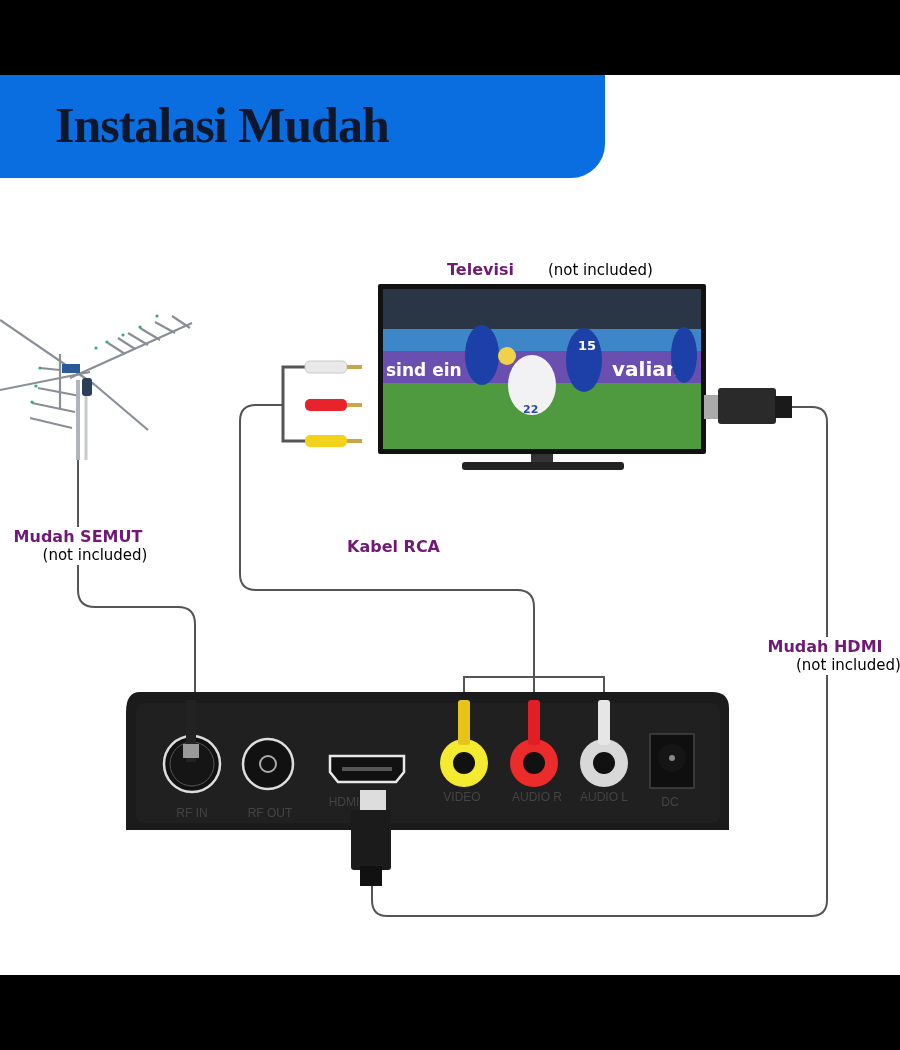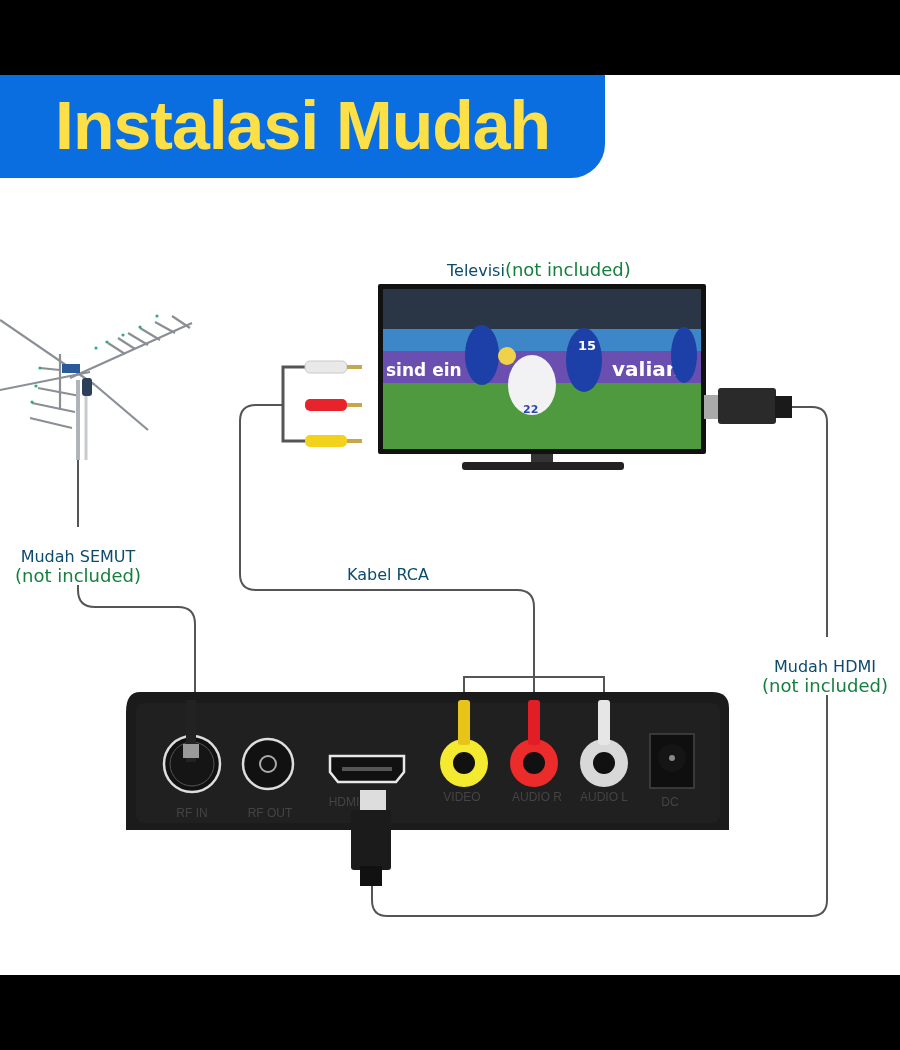--- a/index.html
+++ b/index.html
@@ -1,22 +1,22 @@
 <!DOCTYPE html>
 <html><head>
 <meta charset="utf-8">
 <style>
   html, body { margin: 0; padding: 0; }
   body { width: 900px; height: 1050px; background: #000; position: relative; overflow: hidden; font-family: "DejaVu Sans", sans-serif; }
   .canvas { position: absolute; left: 0; top: 75px; width: 900px; height: 900px; background: #fff; overflow: hidden; }
   .banner { position: absolute; left: 0; top: 0; width: 605px; height: 103px; background: #0a6ee0; border-bottom-right-radius: 34px; }
-  .banner-title { position: absolute; left: 55px; top: 14px; color: #fde047; font-family: Liberation Sans, sans-serif; font-weight: bold; font-size: 68px; letter-spacing: -1px; line-height: 72px; }
+  .banner-title { position: absolute; left: 55px; top: 14px; color: #0f172a; font-family: Liberation Serif, serif; font-weight: bold; font-size: 50px; letter-spacing: -1px; line-height: 72px; }
   .label { position: absolute; font-family: "DejaVu Sans", sans-serif; font-size: 16px; text-align: center; white-space: nowrap; line-height: 19px; }
-  .red { color: #0c4a6e; font-weight: normal; margin-top: 20px; }
-  .sub { color: #15803d; font-size: 18px; font-weight: normal; }
+  .red { color: #701a75; font-weight: bold; }
+  .sub { color: #000000; font-size: 15px; font-weight: normal; margin-left: 34px; }
   svg { position: absolute; left: 0; top: 0; }
   .port-label { fill: #444; font-family: "Liberation Sans", sans-serif; font-size: 12px; }
   .tv-screen text { font-family: "DejaVu Sans", sans-serif; }
 </style>
 </head>
 <body>
 
 <div class="canvas">
 
   <div class="banner">
@@ -171,21 +171,21 @@
 
   <div class="label" style="left:447px; top:185px;">
     <span class="red">Televisi</span><span class="sub">(not included)</span>
   </div>
 
   <div class="label" style="left:8px; top:452px; width:140px; background:#fff;">
     <div class="red">Mudah SEMUT</div>
     <div class="sub">(not included)</div>
   </div>
 
-  <div class="label" style="left:347px; top:490px;">
+  <div class="label" style="left:347px; top:462px;">
     <span class="red">Kabel RCA</span>
   </div>
 
   <div class="label" style="left:762px; top:562px; width:126px; background:#fff;">
     <div class="red">Mudah HDMI</div>
     <div class="sub">(not included)</div>
   </div>
 </div>
 
 </body></html>

